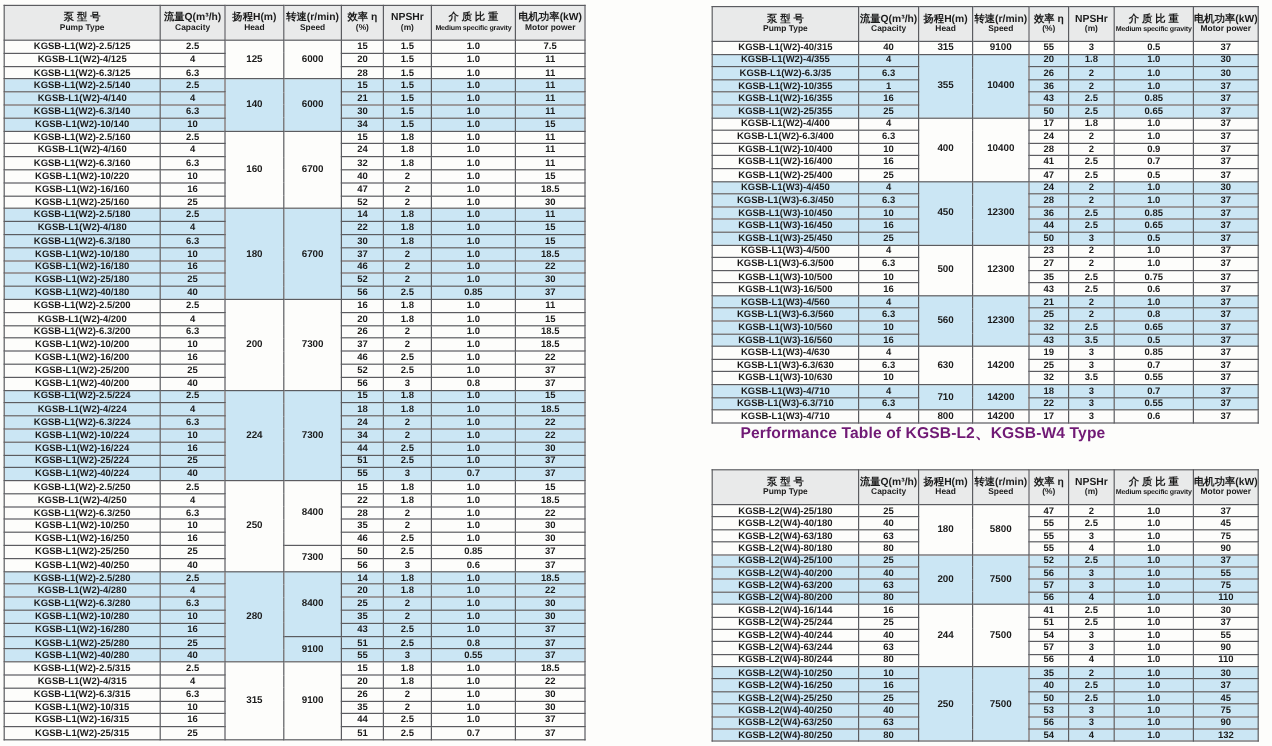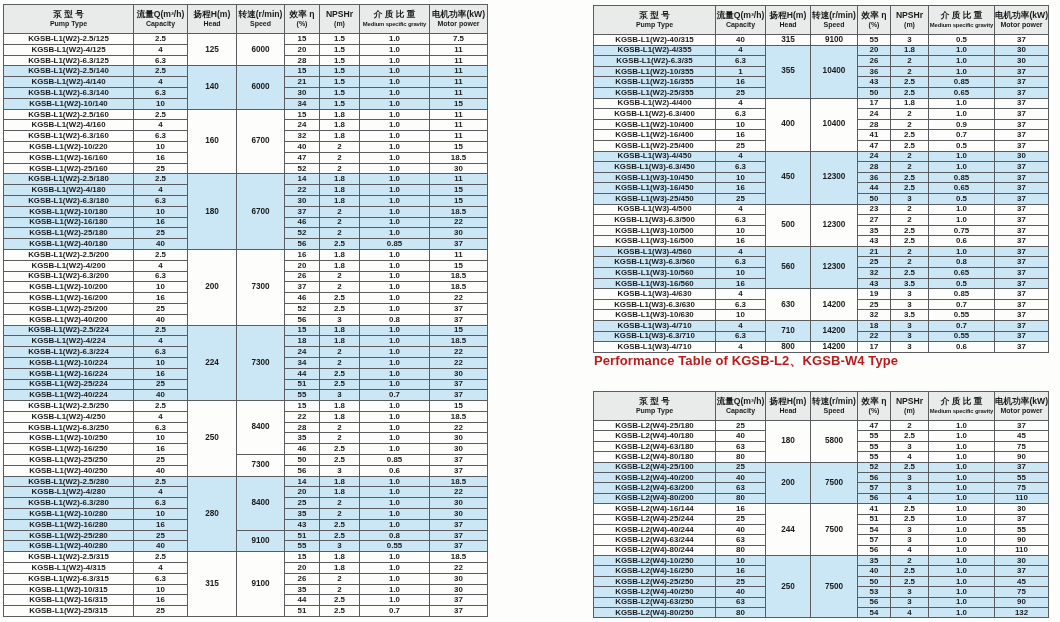--- a/index.html
+++ b/index.html
@@ -32,22 +32,23 @@
   #table-right{left:593px;top:5px;width:455px;}
   #table-l2w4{left:593px;top:391px;width:455px;}
   tr.band td{background:var(--band,#cbe6f4);}
   td.c-head,td.c-speed{font-size:8.2px;}
   .section-title{position:absolute;left:594px;top:352px;width:456px;}
   .title-cn{
     font-size:13px;font-weight:bold;color:var(--accent,#29a9e0);
     letter-spacing:0.5px;line-height:16px;
   }
   .title-en{
-    font-size:13px;font-weight:bold;color:#b91c1c;line-height:17px;
+    font-size:13px;font-weight:bold;color:#701a75;line-height:17px;
     letter-spacing:0.1px;
+    margin-left:23px;
   }
 </style>
 </head>
 <body>
 
 <div class="page">
   <table id="table-left" class="perf">
       <colgroup>
         <col style="width: 130px;">
         <col style="width: 54px;">

